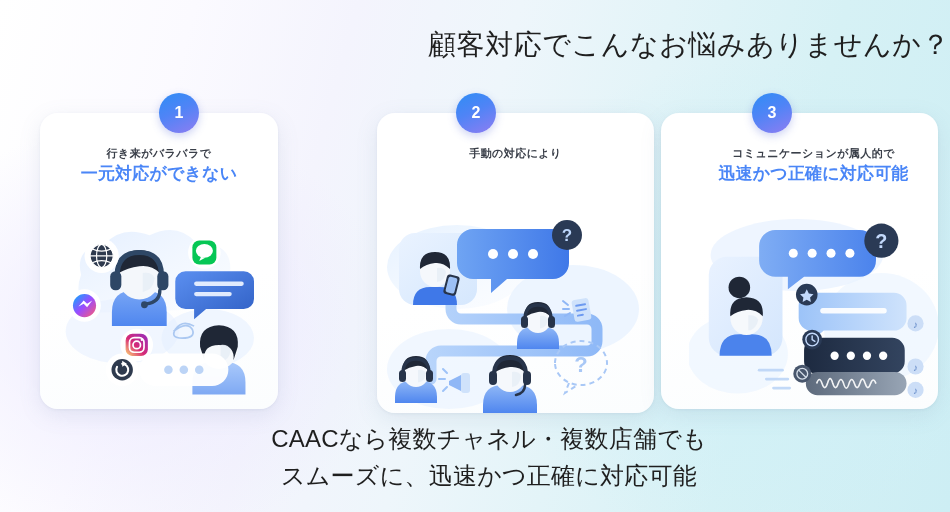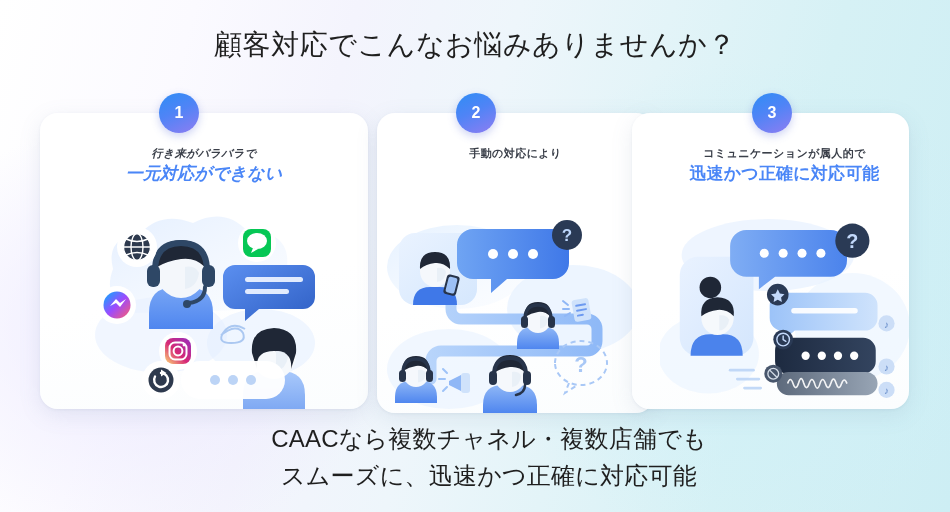--- a/index.html
+++ b/index.html
@@ -40,21 +40,21 @@
     position: absolute;
     right: -80px; top: 60px;
     width: 560px; height: 480px;
     background: radial-gradient(closest-side, rgba(205,240,248,.8), rgba(205,240,248,0));
   }
 
   
   #page-title {
     position: absolute;
     top: 26px; left: 0; right: 0;
-    text-align: center;
+    text-align: right;
     font-size: 28px;
     font-weight: 400;
     letter-spacing: .02em;
     color: #1f1f1f;
     z-index: 5;
   }
 
   
   #cards {
     position: absolute;
@@ -66,23 +66,23 @@
   }
   .card {
     position: absolute;
     top: 0;
     height: 296px;
     border-radius: 18px;
     background: linear-gradient(170deg, #ffffff 0%, #ffffff 58%, #fbfdfe 100%);
     box-shadow: 0 6px 22px rgba(110,130,160,.13), 0 1px 3px rgba(110,130,160,.10);
     overflow: hidden;
   }
-  .card.c1 { left: 0px;   width: 328px; font-style: italic; }
+  .card.c1 { left: 0px;   width: 238px; }
   .card.c2 { left: 297px; width: 277px; height: 300px; margin-left: 40px; }
-  .card.c3 { left: 592px; width: 277px; padding-left: 28px; }
+  .card.c3 { left: 621px; width: 277px; padding-left: 28px; }
 
   .card-inner {
     position: relative;
     width: 100%; height: 100%;
   }
 
   .card-sub {
     position: absolute;
     top: 33px; left: 0; right: 0;
     text-align: center;

